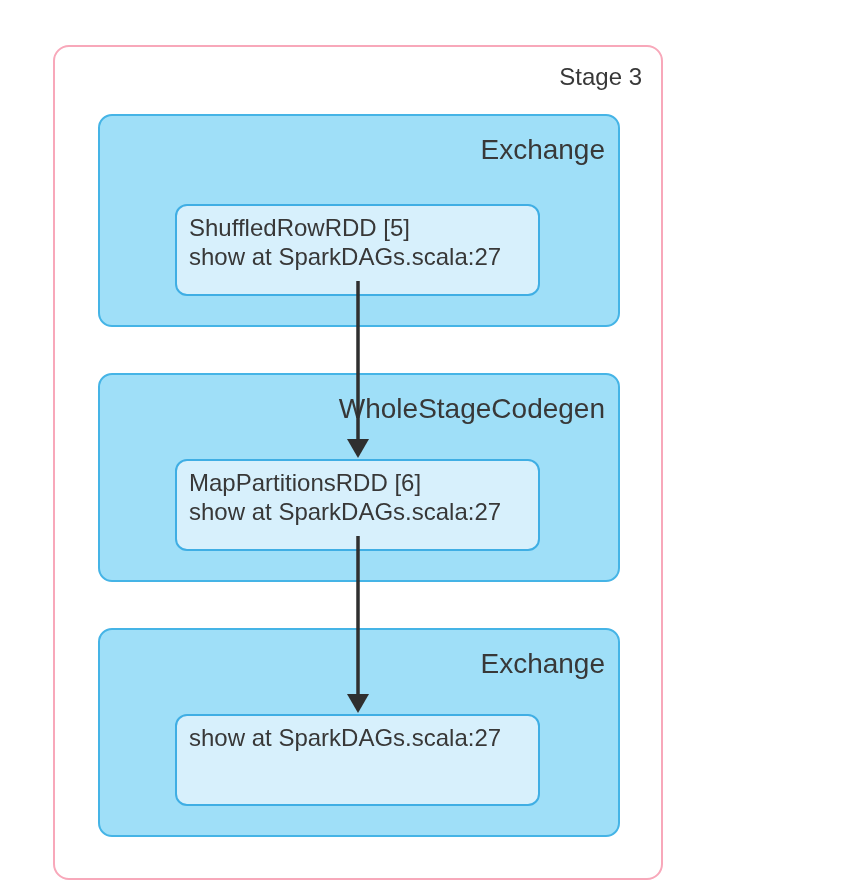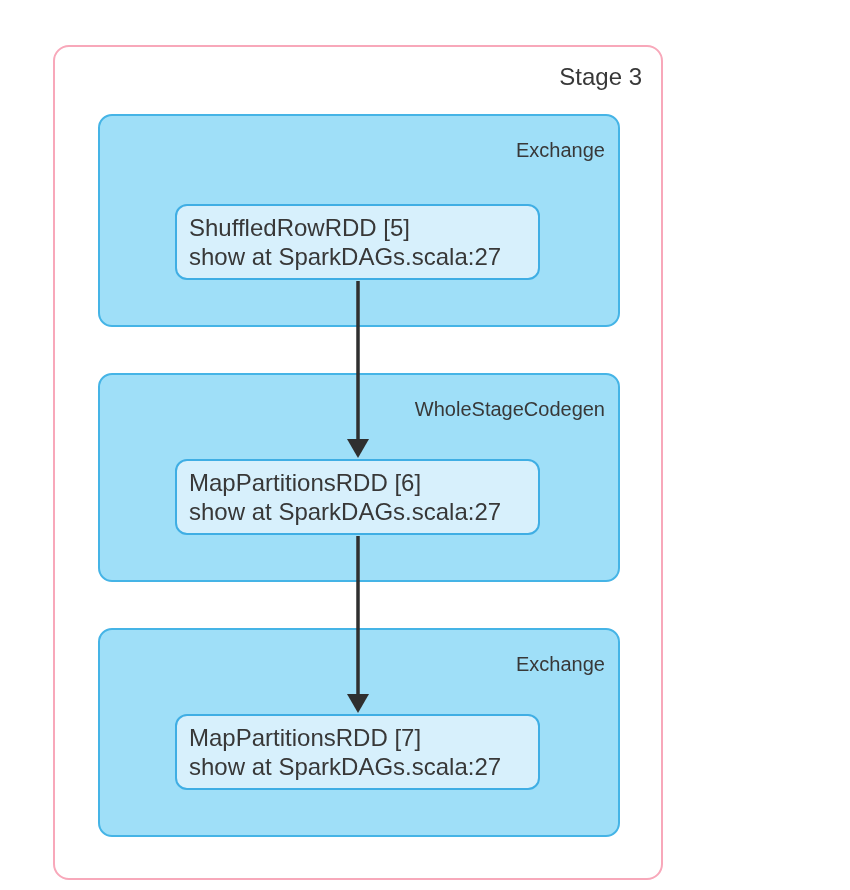--- a/index.html
+++ b/index.html
@@ -46,30 +46,30 @@
     border: 2px solid var(--cluster-border, #45b4e6);
     border-radius: 14px;
   }
   .cluster-0 { top: 104px; height: 213px; }
   .cluster-1 { top: 363px; height: 209px; }
   .cluster-2 { top: 618px; height: 209px; }
   .cluster-label {
     position: absolute;
     top: 20px;
     right: 13px;
-    font-size: 20px;
+    font-size: 28px;
     line-height: 28px;
     white-space: nowrap;
     color: var(--text, #383838);
   }
   .rdd-node {
     position: absolute;
     left: 175px;
     width: 365px;
-    height: 76px;
+    height: 92px;
     box-sizing: border-box;
     background: var(--node-fill, #d7f0fc);
     border: 2px solid var(--node-border, #3faee4);
     border-radius: 12px;
     padding: 7px 12px;
   }
   .rdd-node-0 { top: 194px; }
   .rdd-node-1 { top: 449px; }
   .rdd-node-2 { top: 704px; }
   .rdd-line {
@@ -121,21 +121,20 @@
     <div class="rdd-line">ShuffledRowRDD [5]</div>
     <div class="rdd-line">show at SparkDAGs.scala:27</div>
   </div>
 
   <div class="rdd-node rdd-node-1">
     <div class="rdd-line">MapPartitionsRDD [6]</div>
     <div class="rdd-line">show at SparkDAGs.scala:27</div>
   </div>
 
   <div class="rdd-node rdd-node-2">
-    <div class="rdd-line">MapPartitionsRDD [7]</div>
     <div class="rdd-line">show at SparkDAGs.scala:27</div>
   </div>
 
   <svg class="edges" viewBox="0 0 850 890" xmlns="http://www.w3.org/2000/svg">
     <g>
       <line class="edge-line" x1="358" y1="271" x2="358" y2="430"></line>
       <polygon class="edge-head" points="347,429 369,429 358,448"></polygon>
     </g>
     <g>
       <line class="edge-line" x1="358" y1="526" x2="358" y2="685"></line>

